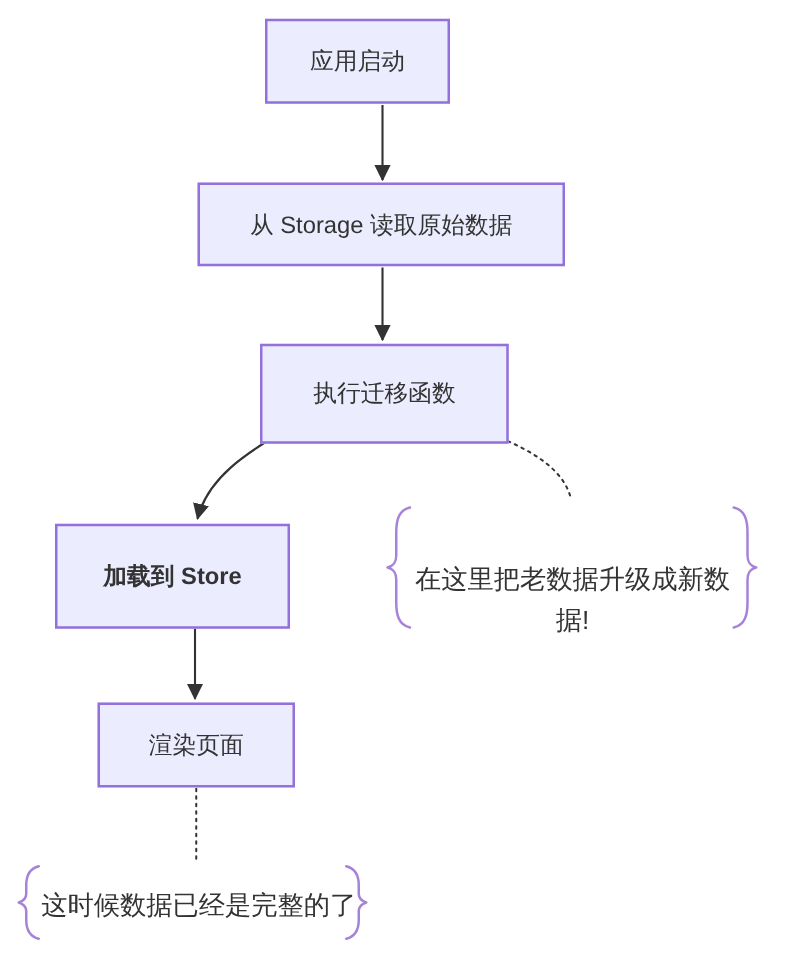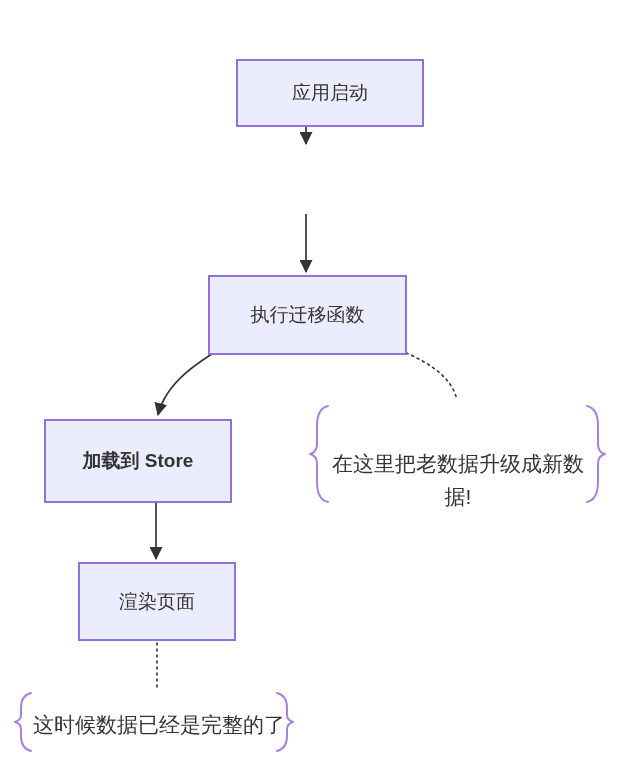--- a/index.html
+++ b/index.html
@@ -78,26 +78,27 @@
     <path class="edge dotted" d="M384,344 C417,356 451,372 457,400"></path>
     <path class="edge dotted" d="M157,631 L157,688"></path>
 
     <path class="brace" d="M328,406 C319,408 317,416 317,426 L317,444 C317,451 314,453 310,454 C314,455 317,457 317,464 L317,482 C317,492 319,500 328,502"></path>
     <path class="brace" d="M587,406 C596,408 598,416 598,426 L598,444 C598,451 601,453 605,454 C601,455 598,457 598,464 L598,482 C598,492 596,500 587,502"></path>
 
     <path class="brace" d="M31,693 C23,695 21,701 21,708 L21,715 C21,719 18,721 15,722 C18,723 21,725 21,729 L21,736 C21,743 23,749 31,751"></path>
     <path class="brace" d="M277,693 C285,695 287,701 287,708 L287,715 C287,719 290,721 293,722 C290,723 287,725 287,729 L287,736 C287,743 285,749 277,751"></path>
   </svg>
 
-  <div class="node" style="left:236px; top:15px;  width:188px; height:68px;margin-top:44px;">应用启动</div>
+  <div class="node" style="left:212px; top:15px;  width:148px; height:68px;">应用启动</div>
 
+  <div class="node" style="left:158px; top:146px; width:294px; height:67px;">从 Storage 读取原始数据</div>
 
   <div class="node" style="left:208px; top:275px; width:199px; height:80px;">执行迁移函数</div>
 
   <div class="node" style="left:44px;  top:419px; width:188px; height:84px;font-weight:bold;">加载到 Store</div>
 
-  <div class="node" style="left:78px;  top:562px; width:158px; height:79px;">渲染页面</div>
+  <div class="node" style="left:78px;  top:562px; width:158px; height:68px;">渲染页面</div>
 
   <div class="note" style="left:330px; top:419px; width:256px;margin-top:28px;">在这里把老数据升级成新数据!</div>
 
   <div class="note" style="left:33px; top:708px; width:252px; white-space:nowrap;">这时候数据已经是完整的了</div>
 
 </div>
 
 </body></html>

